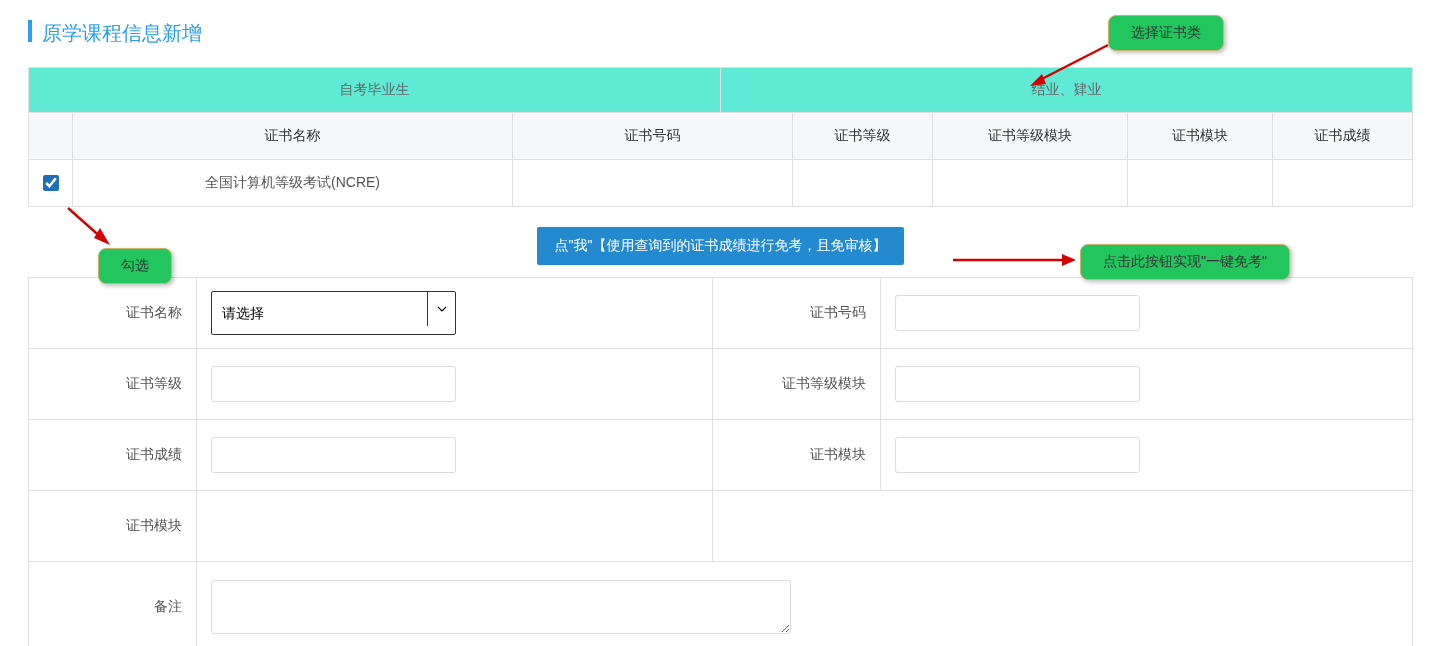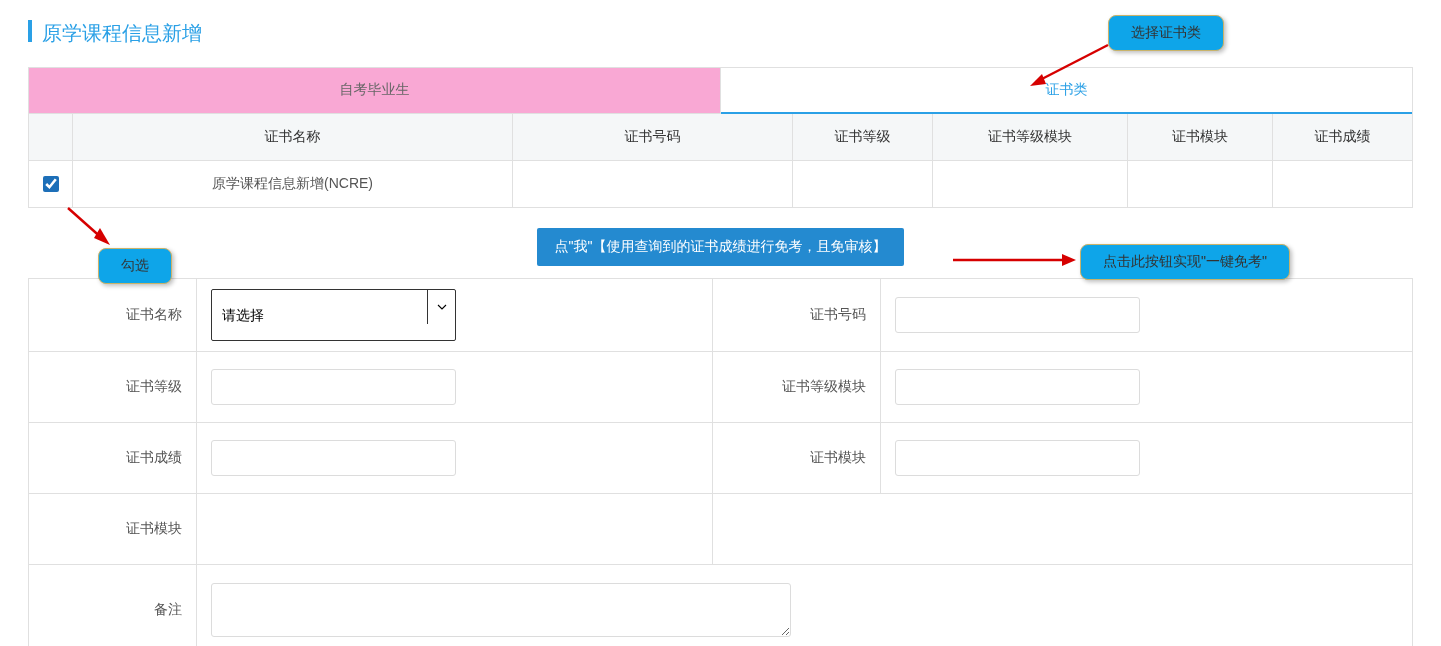--- a/index.html
+++ b/index.html
@@ -23,21 +23,21 @@
     display: inline-block;
     width: 4px;
     height: 22px;
     background: #2aa0e6;
     margin-right: 10px;
   }
   .tabs {
     display: flex;
     width: 100%;
     border: 1px solid #e0e0e0;
-    background: #f9a8d4;
+    background: #5eead4;
   }
   .tab {
     flex: 1;
     text-align: center;
     padding: 13px 0;
     cursor: pointer;
     color: #666;
     border-right: 1px solid #e0e0e0;
   }
   .tab:last-child { border-right: none; }
@@ -121,21 +121,21 @@
     border-radius: 3px;
     padding: 4px 8px;
     font-size: 14px;
   }
   .select-wrap {
     position: relative;
     width: 245px;
   }
   .select-wrap select {
     width: 100%;
-    height: 52px;
+    height: 44px;
     border: 1px solid #333;
     border-radius: 2px;
     padding: 4px 30px 4px 10px;
     font-size: 14px;
     background: #fff;
     appearance: none;
     -webkit-appearance: none;
   }
   .select-wrap .chev {
     position: absolute;
@@ -150,21 +150,21 @@
     height: 54px;
     border: 1px solid #dcdcdc;
     border-radius: 3px;
     padding: 6px 8px;
     font-size: 14px;
     resize: vertical;
   }
 
   .callout {
     position: absolute;
-    background: #0ea5e9;
+    background: #22c55e;
     border: 1px solid #c9b36a;
     border-radius: 8px;
     padding: 8px 22px;
     color: #333;
     font-size: 14px;
     box-shadow: 2px 2px 4px rgba(0,0,0,0.25);
     white-space: nowrap;
   }
   .arrow {
     position: absolute;
@@ -182,38 +182,38 @@
 
 <div class="container">
 
   <div class="page-title">
     <span class="bar"></span>
     <span>原学课程信息新增</span>
   </div>
 
   <div class="tabs">
     <div class="tab"><span>自考毕业生</span></div>
-    <div class="tab active"><span>证书类</span></div>
+    <div class="tab"><span>结业、肄业</span></div>
   </div>
 
   <div class="table-header">
     <div class="th col-check"></div>
     <div class="th col-name">证书名称</div>
     <div class="th col-code">证书号码</div>
     <div class="th col-level">证书等级</div>
     <div class="th col-levelmod">证书等级模块</div>
     <div class="th col-module">证书模块</div>
     <div class="th col-score">证书成绩</div>
   </div>
 
   <div class="table-row">
     <div class="td col-check">
       <input type="checkbox" checked="" style="">
     </div>
-    <div class="td col-name">原学课程信息新增(NCRE)</div>
+    <div class="td col-name">全国计算机等级考试(NCRE)</div>
     <div class="td col-code"></div>
     <div class="td col-level"></div>
     <div class="td col-levelmod"></div>
     <div class="td col-module"></div>
     <div class="td col-score"></div>
   </div>
 
   <div class="action-bar">
     <button class="big-btn">
       <span>点"我"【使用查询到的证书成绩进行免考，且免审核】</span>

